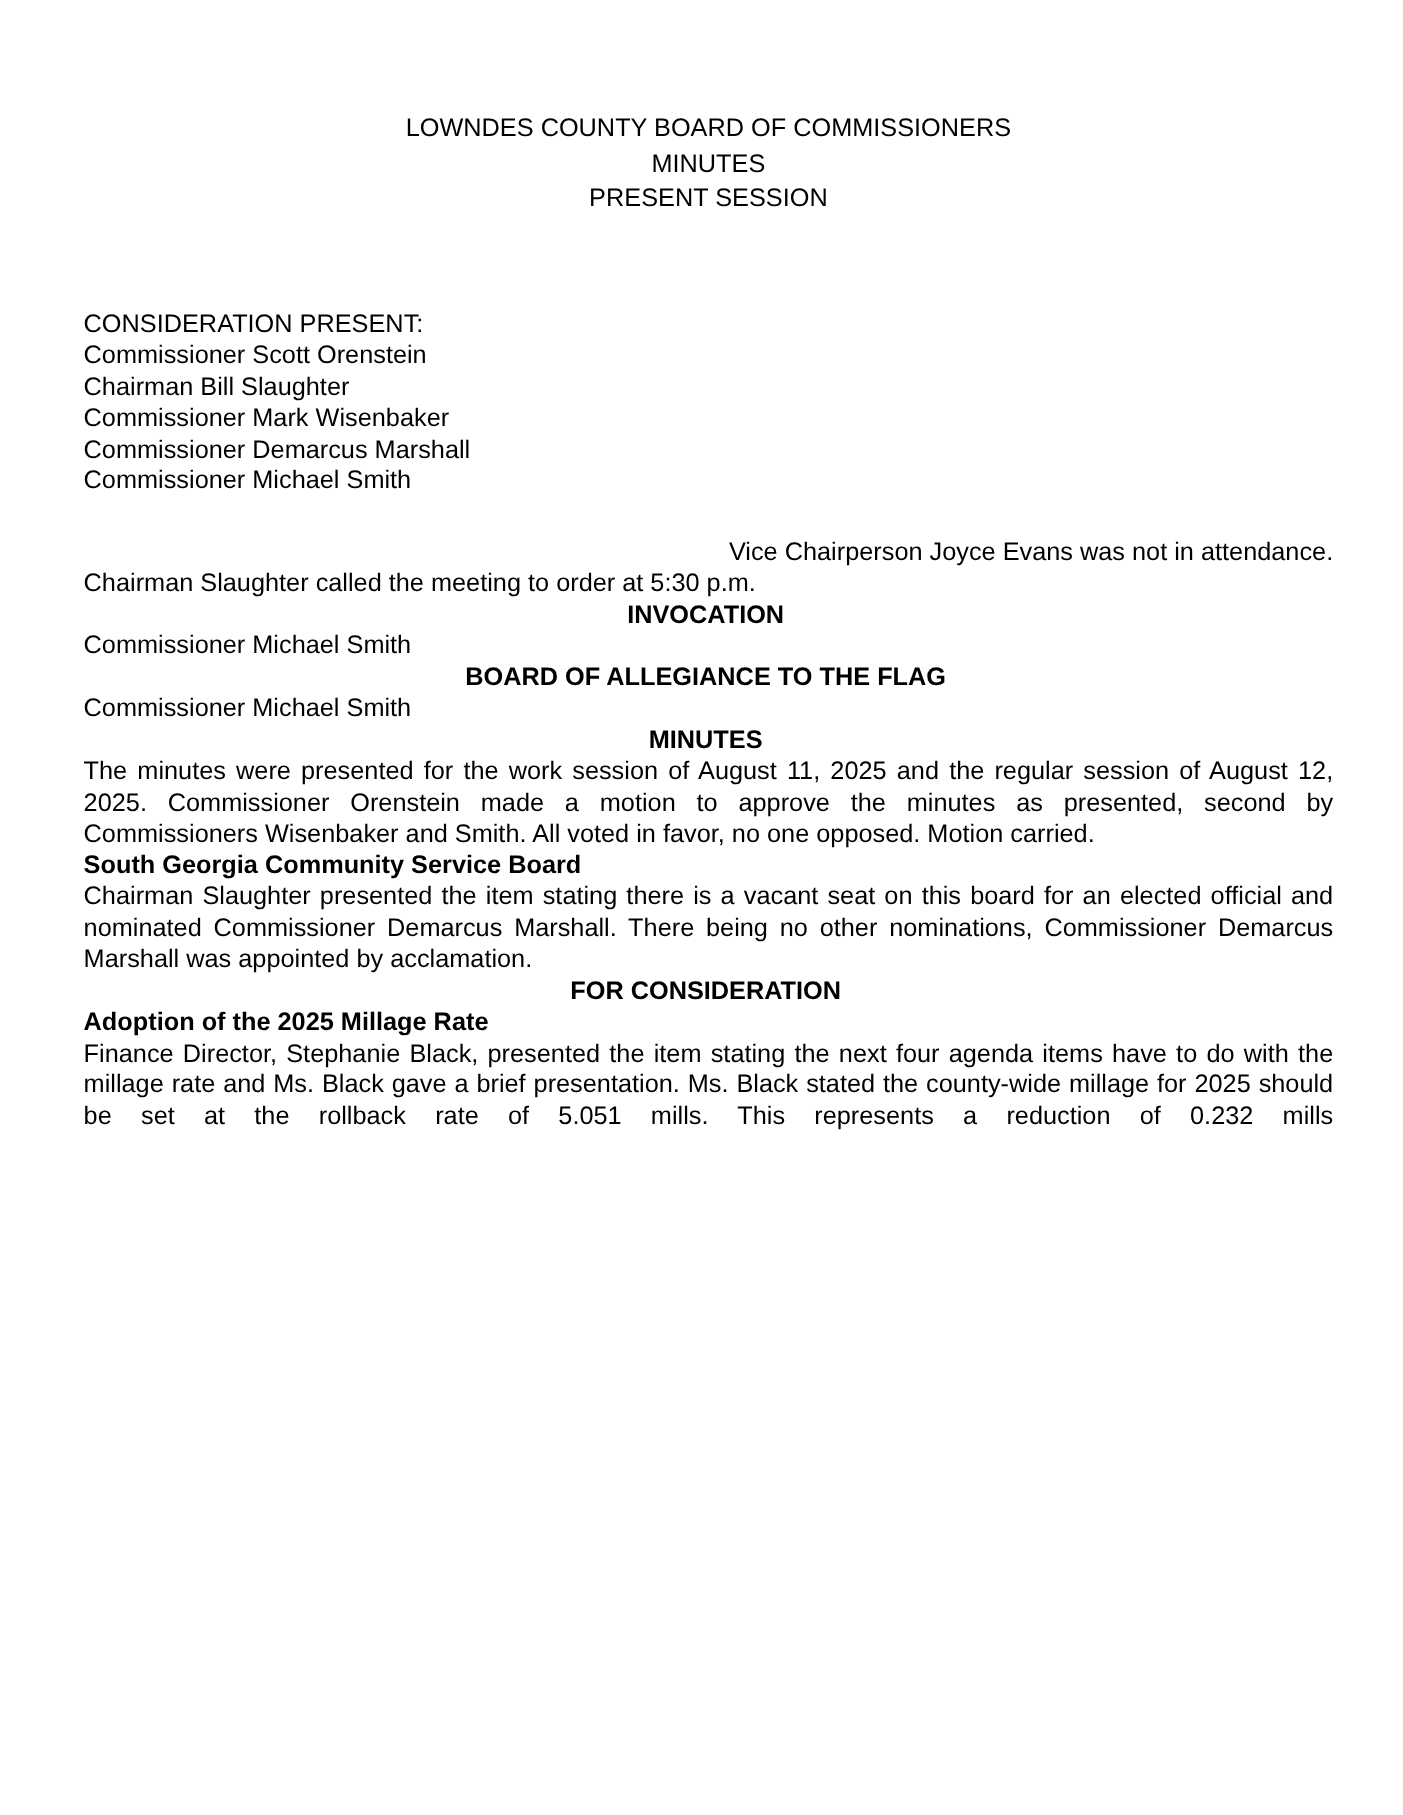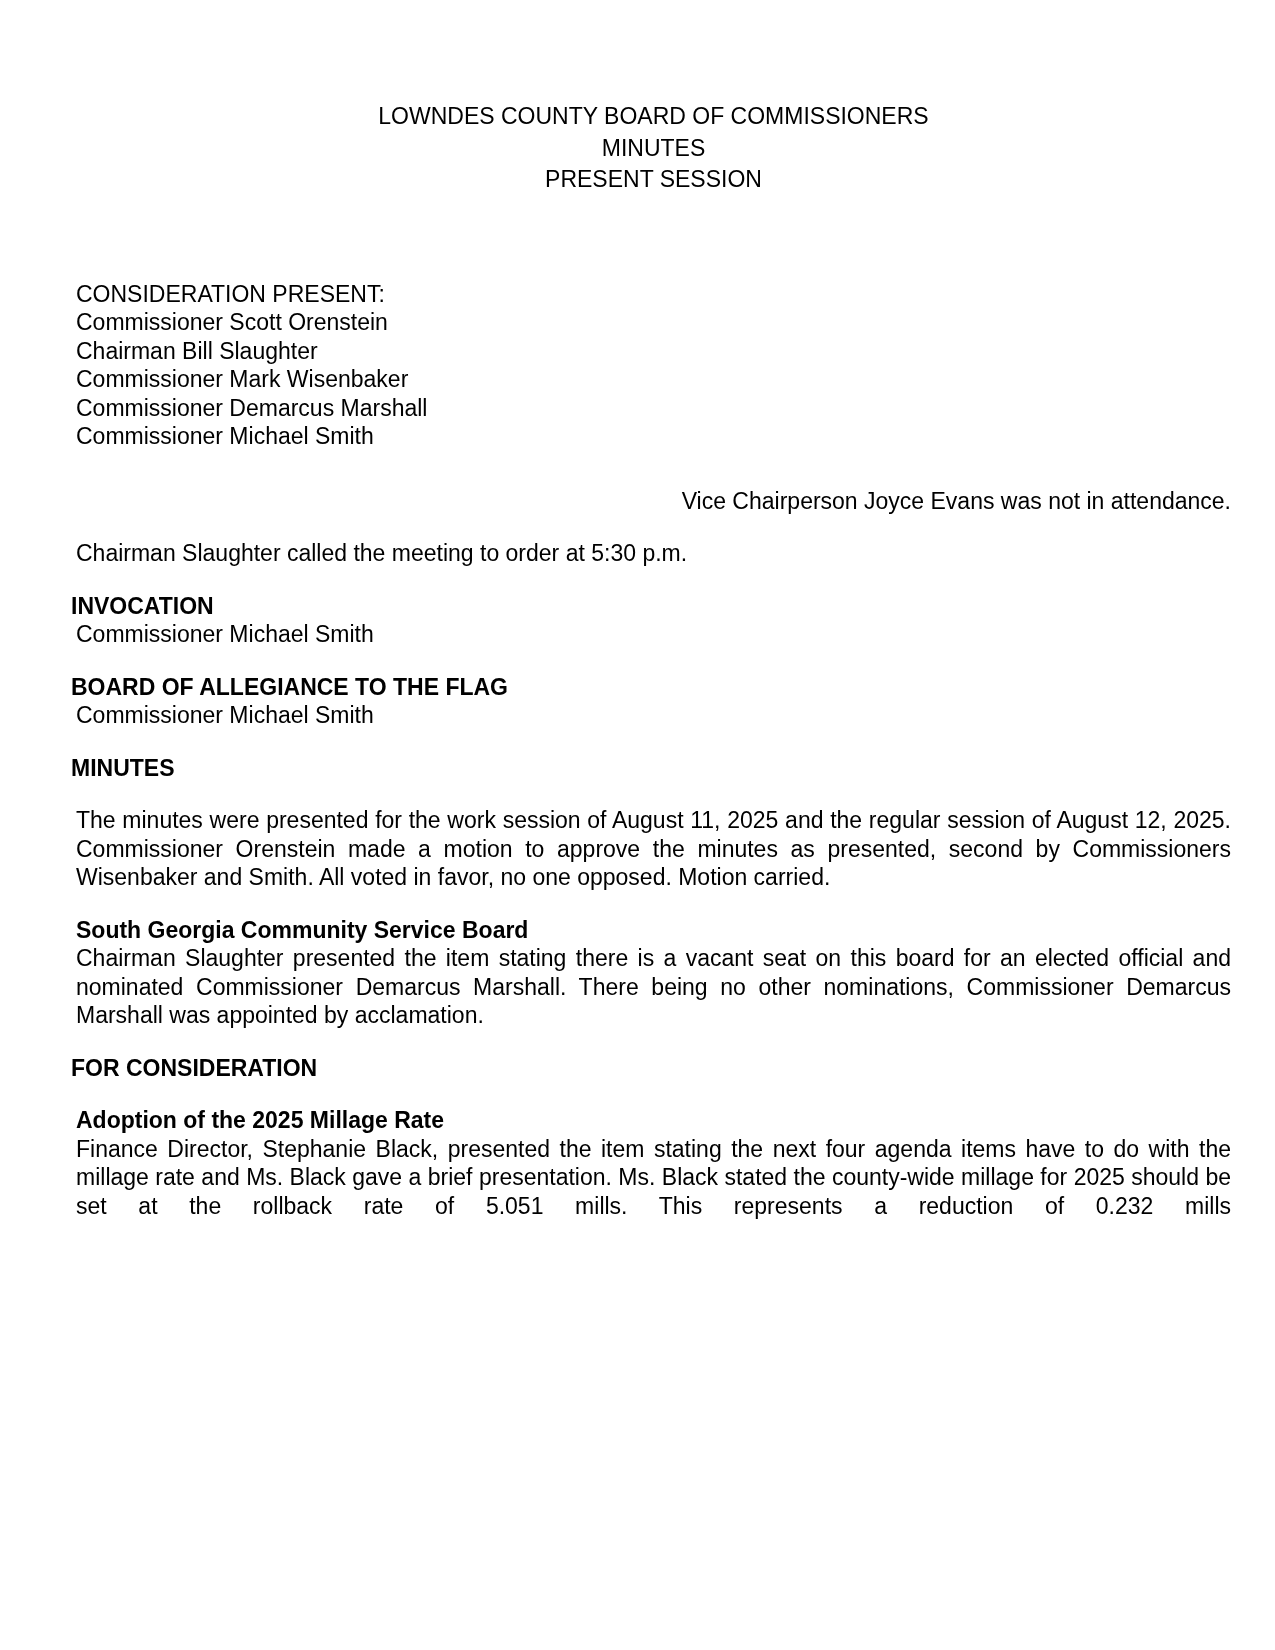--- a/index.html
+++ b/index.html
@@ -7,33 +7,34 @@
   .page {
     position: relative;
     width: 1275px;
     height: 1650px;
     margin: 0 auto;
     background: #ffffff;
     color: #000000;
     font-family: "Liberation Sans", "DejaVu Sans", sans-serif;
     font-size: 23px;
     line-height: 28.5px;
-    padding: 101px 44px 0 76px;
+    padding: 101px 63px 0 76px;
     overflow: hidden;
   }
   .title-block {
     text-align: center;
     line-height: 31.5px;
     margin-bottom: 84px;
   }
-  .block { margin-top: 24px; }
+  .block { }
   .block-lg { margin-top: 36px; text-align: right; }
   .sec-heading {
     font-weight: 700;
     margin-left: -5px;
+    text-align: center;
   }
   .item-title { font-weight: 700; }
   .just { text-align: justify; }
   .just-cutoff { text-align: justify; text-align-last: justify; }
 </style>
 </head>
 <body>
 
 <div class="page">
 

